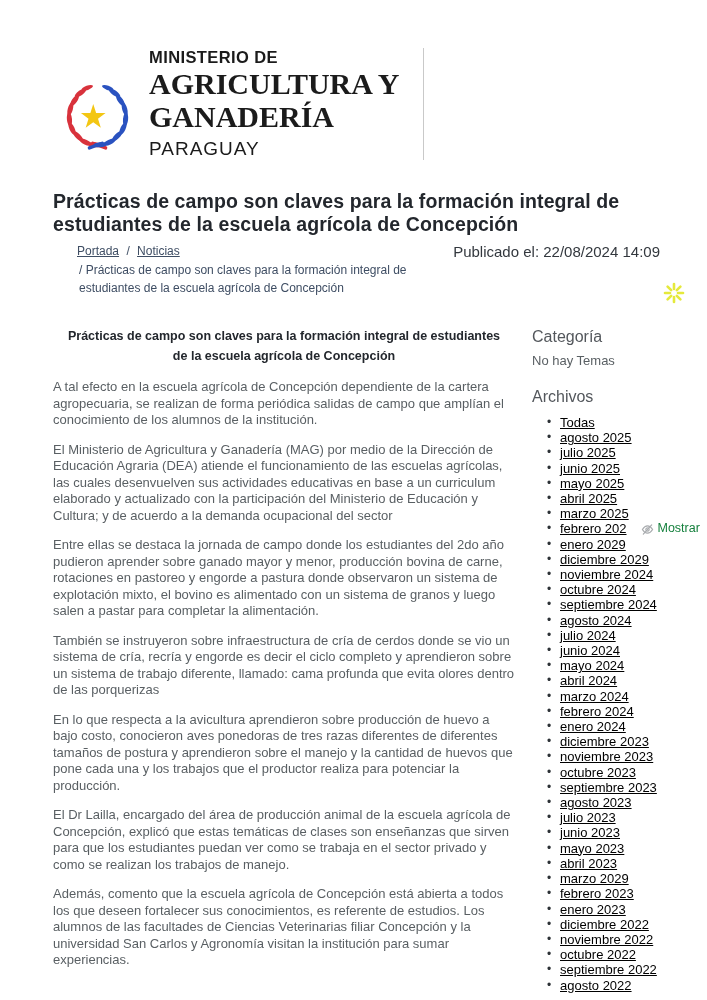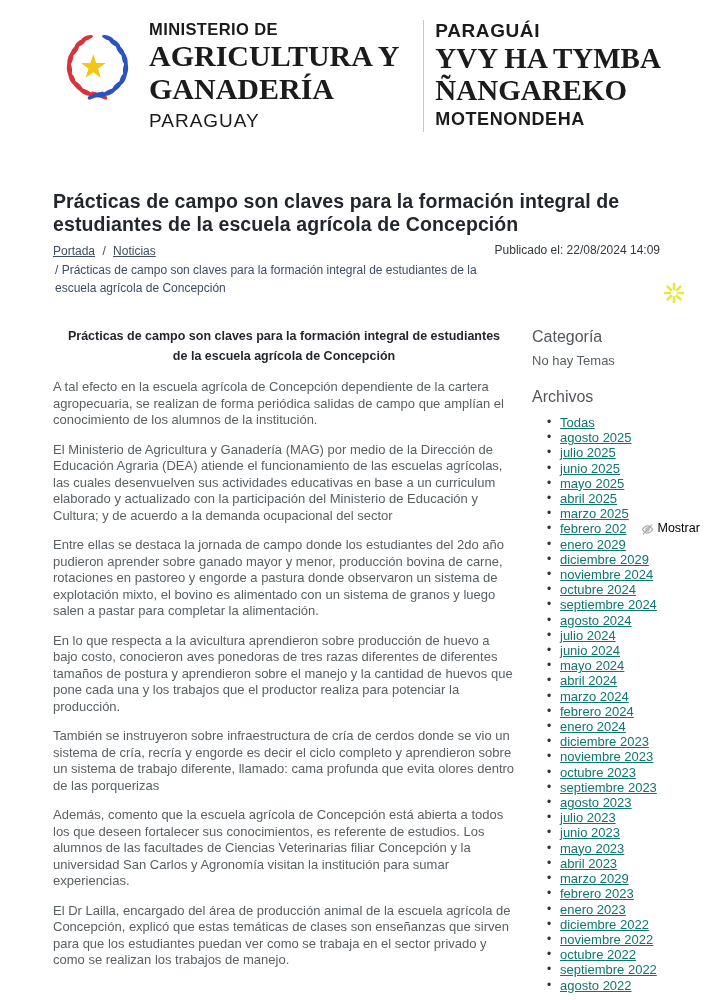--- a/index.html
+++ b/index.html
@@ -5,21 +5,21 @@
   * { margin:0; padding:0; box-sizing:border-box; }
   html,body { background:#ffffff; }
   body {
     width:707px; min-height:1000px; margin:0 auto;
     font-family:"Liberation Sans", sans-serif;
     color:#595f63; position:relative; overflow-x:hidden;
   }
   a { color:#3e4d63; text-decoration:underline; cursor:pointer; }
 
   
-  .site-header { display:flex; align-items:flex-start; padding:20px 0 0 55px; height:160px; }
+  .site-header { display:flex; align-items:flex-end; padding:20px 0 0 55px; height:160px; }
   .logo-wrap { width:85px; height:90px; flex:0 0 auto; }
   .brand-left { margin-left:9px; color:#1b1b1b; }
   .brand-left .l1 { font-size:16.5px; font-weight:700; letter-spacing:.4px; }
   .brand-left .l2, .brand-left .l3 {
     font-family:"Liberation Serif", serif; font-weight:700; font-size:30px; line-height:1.1;
   }
   .brand-left .l4 { font-size:19px; font-weight:400; letter-spacing:1px; margin-top:5px; }
   .v-divider { width:1px; height:112px; background:#c9c9c9; margin:0 11px 0 24px; flex:0 0 auto; }
   .brand-right { color:#1b1b1b; }
   .brand-right .r1 { font-size:19px; font-weight:700; letter-spacing:.6px; }
@@ -27,25 +27,25 @@
     font-family:"Liberation Serif", serif; font-weight:700; font-size:29px; line-height:1.12;
   }
   .brand-right .r4 { font-size:18px; font-weight:700; letter-spacing:.6px; margin-top:2px; }
 
   
   .title-block { margin:30px 47px 0 53px; }
   h1.page-title {
     font-size:19.5px; line-height:1.16; font-weight:700; color:#23272d;
     max-width:600px; letter-spacing:.1px;
   }
-  .bc-row { display:flex; justify-content:space-between; align-items:flex-start; margin-top:7px; }
+  .bc-row { display:flex; justify-content:space-between; align-items:flex-start; margin-top:7px;margin-left:24px; }
   .breadcrumb { font-size:12px; color:#3e4d63; max-width:430px; line-height:1.55; }
   .bc-sep { margin:0 4px; text-decoration:none; color:#3e4d63; }
   .bc-current { display:block; padding-left:2px; }
-  .published { font-size:12px; color:#33383e; white-space:nowrap; padding-top:1px; }
+  .published { font-size:15px; color:#33383e; white-space:nowrap; padding-top:1px; }
 
   
   .content { display:flex; margin:0 0 40px 53px; align-items:flex-start; }
   .article-col { width:462px; flex:0 0 auto; }
   .article-heading {
     font-size:12.5px; font-weight:700; color:#23272d; text-align:center;
     line-height:1.6; margin:28px 0 13px; padding:0 6px;
   }
   .article-body p { font-size:13px; line-height:16.5px; margin-bottom:13px; color:#595f63; }
 
@@ -55,24 +55,24 @@
   .side-heading { font-size:16px; color:#53575c; font-weight:400; }
   .side-empty { font-size:13px; color:#595f63; margin-top:7px; }
   .side-heading.archives { margin-top:20px; }
   .archives-list { list-style:none; margin:9px 0 0 15px; }
   .archives-list li {
     position:relative; padding-left:13px; font-size:13px; line-height:15.2px; white-space:nowrap;
   }
   .archives-list li::before {
     content:"•"; position:absolute; left:0; top:0; color:#2c3136; font-size:12px;
   }
-  .archives-list a { color:#0f766e; }
+  .archives-list a { color:#000000; }
   .show-overlay {
     display:inline-flex; align-items:center; gap:4px; margin-left:12px;
-    background:#ffffff; color:#000000; font-size:12.5px; cursor:pointer;
+    background:#ffffff; color:#15803d; font-size:12.5px; cursor:pointer;
     position:relative; padding:0 2px; text-decoration:none; vertical-align:top;
   }
   .show-overlay svg { display:block; }
 </style>
 </head>
 <body>
 
 <header class="site-header">
   <div class="logo-wrap">
     <svg viewBox="0 0 100 100" width="85" height="90">
@@ -106,26 +106,20 @@
       <path fill="#f3c613" d="M45 37 L48.4 47.6 L59.5 47.7 L50.6 54.3 L53.9 64.9 L45 58.4 L36.1 64.9 L39.4 54.3 L30.5 47.7 L41.6 47.6 Z"></path>
     </svg>
   </div>
   <div class="brand-left">
     <div class="l1">MINISTERIO DE</div>
     <div class="l2">AGRICULTURA Y</div>
     <div class="l3">GANADERÍA</div>
     <div class="l4">PARAGUAY</div>
   </div>
   <div class="v-divider"></div>
-  <div class="brand-right">
-    <div class="r1">PARAGUÁI</div>
-    <div class="r2">YVY HA TYMBA</div>
-    <div class="r3">ÑANGAREKO</div>
-    <div class="r4">MOTENONDEHA</div>
-  </div>
 </header>
 
 <section class="title-block">
   <h1 class="page-title">Prácticas de campo son claves para la formación integral de estudiantes de la escuela agrícola de Concepción</h1>
   <div class="bc-row">
     <nav class="breadcrumb">
       <span class="bc-line">
         <a href="#">Portada</a>
         <span class="bc-sep">/</span>
         <a href="#">Noticias</a>
@@ -138,24 +132,24 @@
 
 <div class="content">
 
   <article class="article-col">
     <div class="article-heading">Prácticas de campo son claves para la formación integral de estudiantes de la escuela agrícola de Concepción</div>
     <div class="article-body">
 
     <p>A tal efecto en la escuela agrícola de Concepción dependiente de la cartera agropecuaria, se realizan de forma periódica salidas de campo que amplían el conocimiento de los alumnos de la institución.</p>
         <p>El Ministerio de Agricultura y Ganadería (MAG) por medio de la Dirección de Educación Agraria (DEA) atiende el funcionamiento de las escuelas agrícolas, las cuales desenvuelven sus actividades educativas en base a un curriculum elaborado y actualizado con la participación del Ministerio de Educación y Cultura; y de acuerdo a la demanda ocupacional del sector</p>
         <p>Entre ellas se destaca la jornada de campo donde los estudiantes del 2do año pudieron aprender sobre ganado mayor y menor, producción bovina de carne, rotaciones en pastoreo y engorde a pastura donde observaron un sistema de explotación mixto, el bovino es alimentado con un sistema de granos y luego salen a pastar para completar la alimentación.</p>
+        <p>También se instruyeron sobre infraestructura de cría de cerdos donde se vio un sistema de cría, recría y engorde es decir el ciclo completo y aprendieron sobre un sistema de trabajo diferente, llamado: cama profunda que evita olores dentro de las porquerizas</p>
         <p>En lo que respecta a la avicultura aprendieron sobre producción de huevo a bajo costo, conocieron aves ponedoras de tres razas diferentes de diferentes tamaños de postura y aprendieron sobre el manejo y la cantidad de huevos que pone cada una y los trabajos que el productor realiza para potenciar la producción.</p>
-        <p>También se instruyeron sobre infraestructura de cría de cerdos donde se vio un sistema de cría, recría y engorde es decir el ciclo completo y aprendieron sobre un sistema de trabajo diferente, llamado: cama profunda que evita olores dentro de las porquerizas</p>
+        <p>El Dr Lailla, encargado del área de producción animal de la escuela agrícola de Concepción, explicó que estas temáticas de clases son enseñanzas que sirven para que los estudiantes puedan ver como se trabaja en el sector privado y como se realizan los trabajos de manejo.</p>
         <p>Además, comento que la escuela agrícola de Concepción está abierta a todos los que deseen fortalecer sus conocimientos, es referente de estudios. Los alumnos de las facultades de Ciencias Veterinarias filiar Concepción y la universidad San Carlos y Agronomía visitan la institución para sumar experiencias.</p>
-        <p>El Dr Lailla, encargado del área de producción animal de la escuela agrícola de Concepción, explicó que estas temáticas de clases son enseñanzas que sirven para que los estudiantes puedan ver como se trabaja en el sector privado y como se realizan los trabajos de manejo.</p>
       </div>
   </article>
 
   <aside class="sidebar">
     <div class="a11y-badge">
       <svg viewBox="0 0 22 22" width="22" height="22">
         <g stroke="#e5e93b" stroke-width="2.6" stroke-linecap="round">
           <line x1="11" y1="2" x2="11" y2="7"></line>
           <line x1="11" y1="15" x2="11" y2="20"></line>
           <line x1="2" y1="11" x2="7" y2="11"></line>

